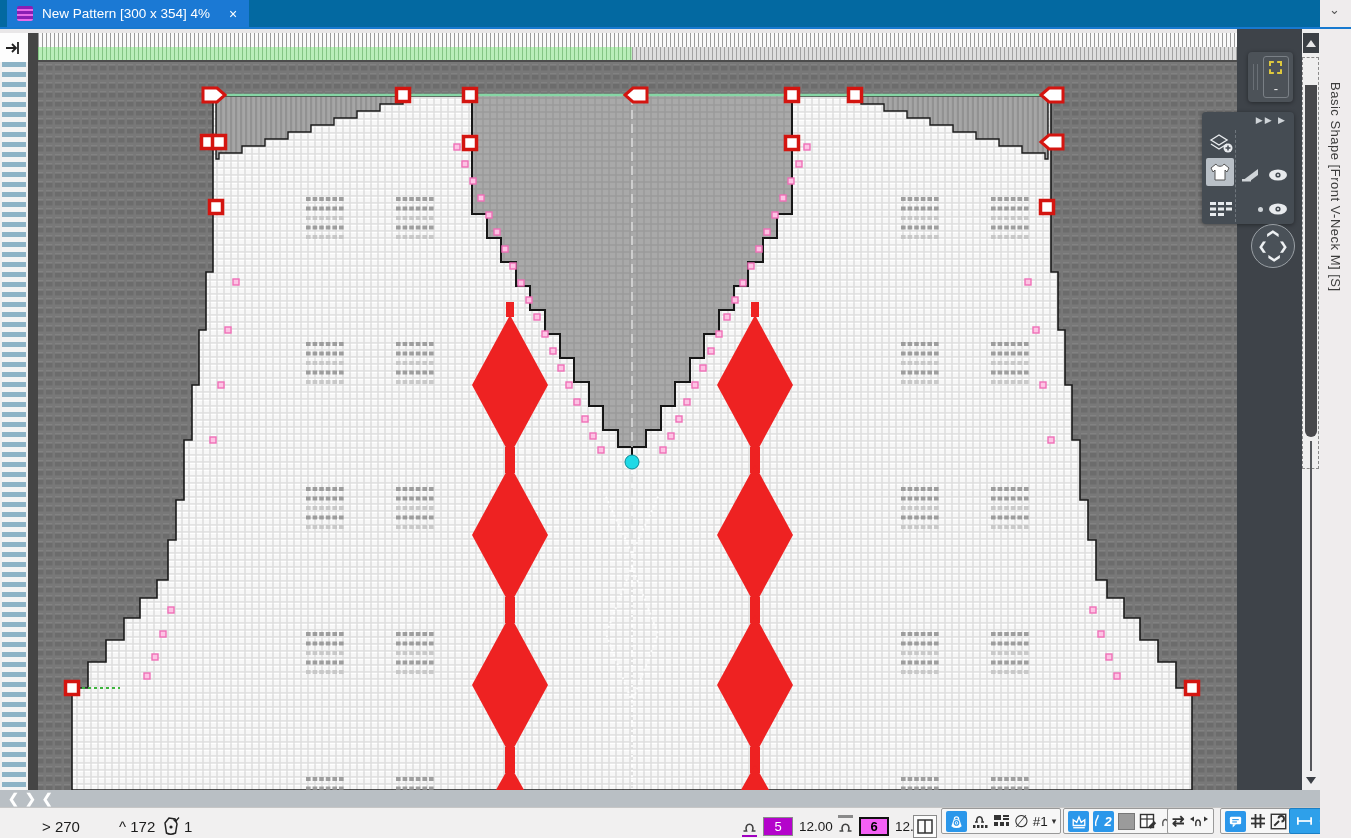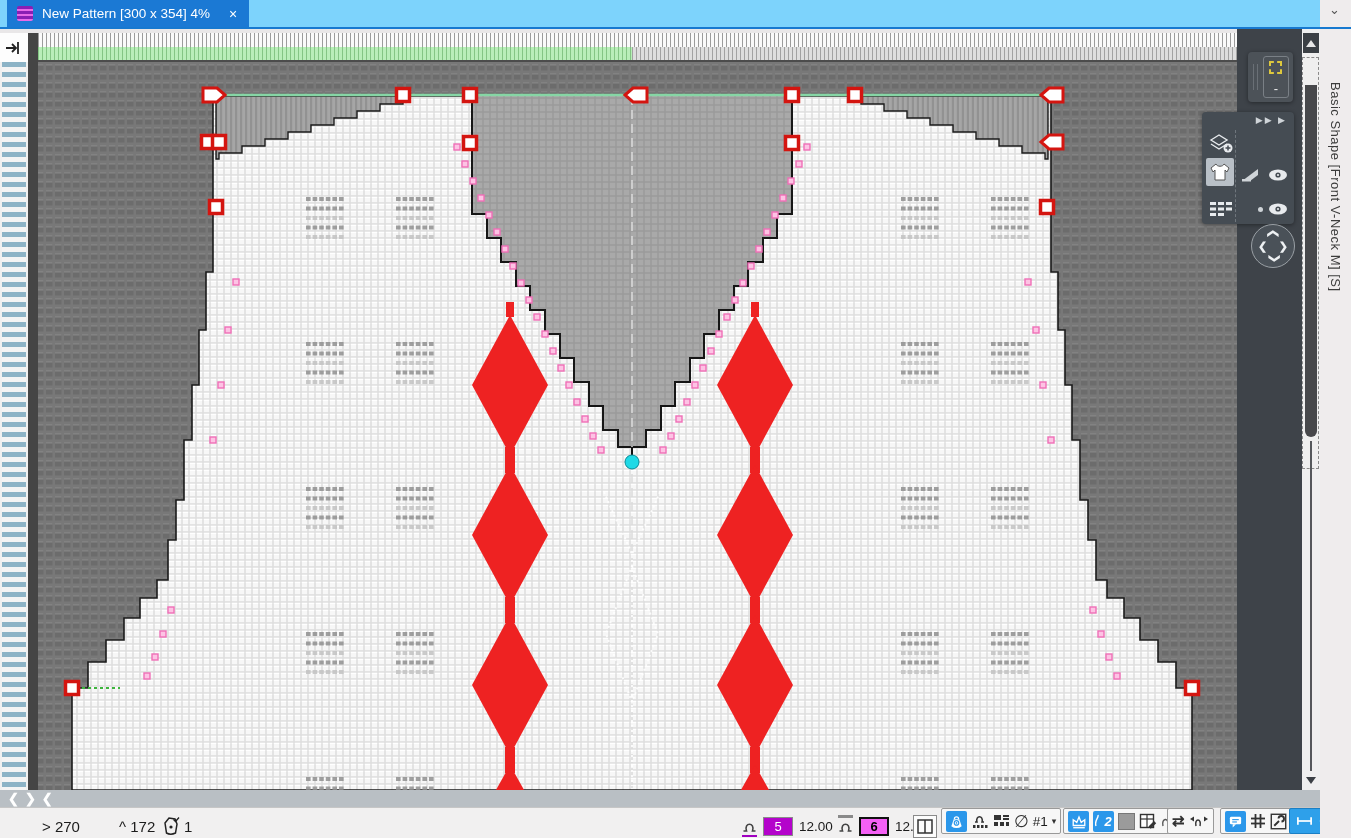--- a/index.html
+++ b/index.html
@@ -2,21 +2,21 @@
 <html><head>
 <meta charset="utf-8">
 <style>
   * { margin:0; padding:0; box-sizing:border-box; }
   html,body { width:1351px; height:838px; overflow:hidden; }
   body { font-family:"Liberation Sans", sans-serif; }
   .app { position:relative; width:1351px; height:838px; background:#efecec; overflow:hidden; }
   .abs { position:absolute; }
 
   
-  .tabbar { left:0; top:0; width:1322px; height:27px; background:#7dd3fc; }
+  .tabbar { left:0; top:0; width:1322px; height:27px; background:#0369a1; }
   .tab { position:absolute; left:7px; top:0; height:27px; background:#1b79d4; display:flex; align-items:center; padding:0 12px 0 10px; gap:9px; }
   .tab-icon { width:16px; height:15px; background:repeating-linear-gradient(180deg,#8a1fb4 0 3px,#e86ae8 3px 5px); border-radius:2px; }
   .tab-title { color:#fff; font-size:13.5px; white-space:nowrap; }
   .tab-close { color:#fff; font-size:14px; margin-left:10px; cursor:default; }
   .accent { left:0; top:27px; width:1351px; height:2px; background:#1779d0; z-index:30; }
   .topgap { left:0; top:29px; width:1322px; height:4px; background:#e9e7e8; }
 
   
   .corner { left:0; top:33px; width:28px; height:29px; background:#fdfdfd; display:flex; align-items:center; justify-content:center; }
   .darkbar { left:28px; top:33px; width:10px; height:757px; background:#454545; }

